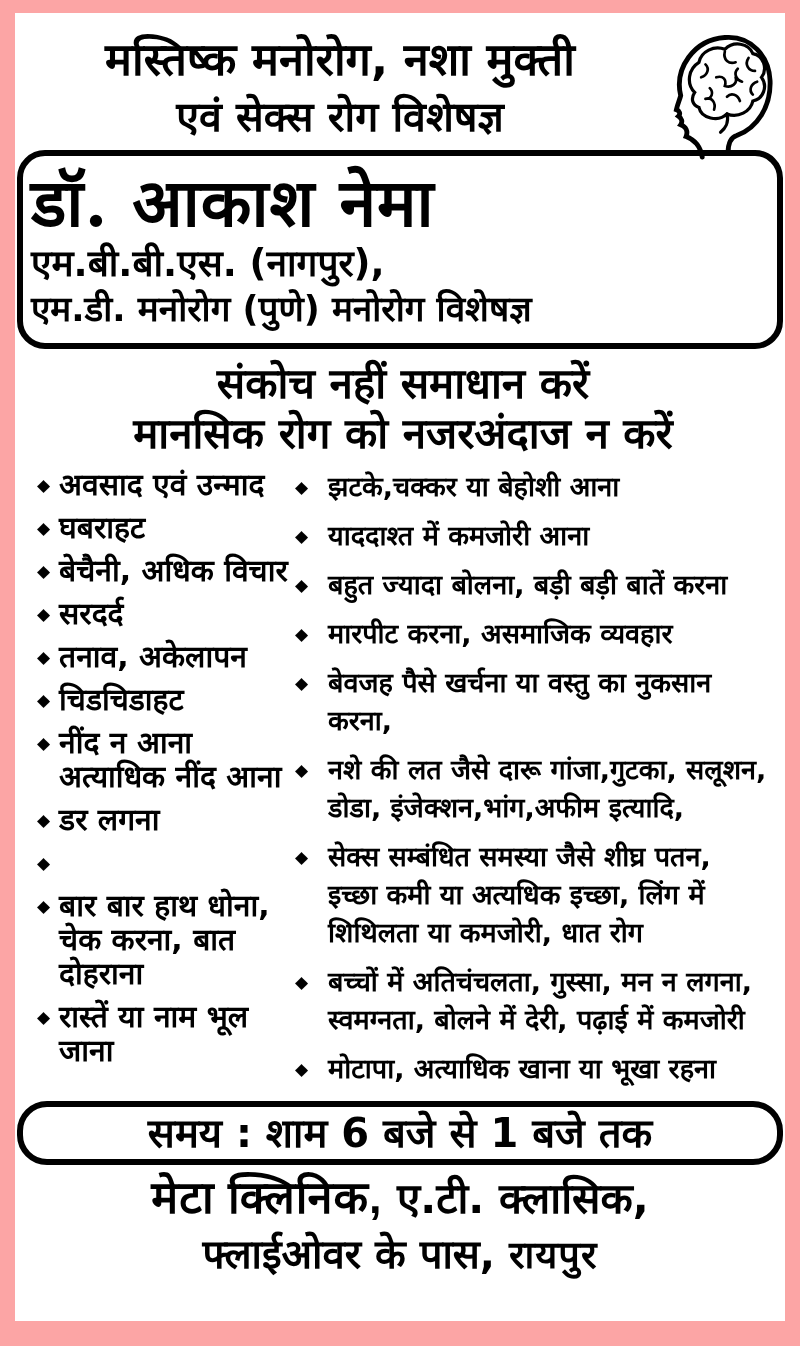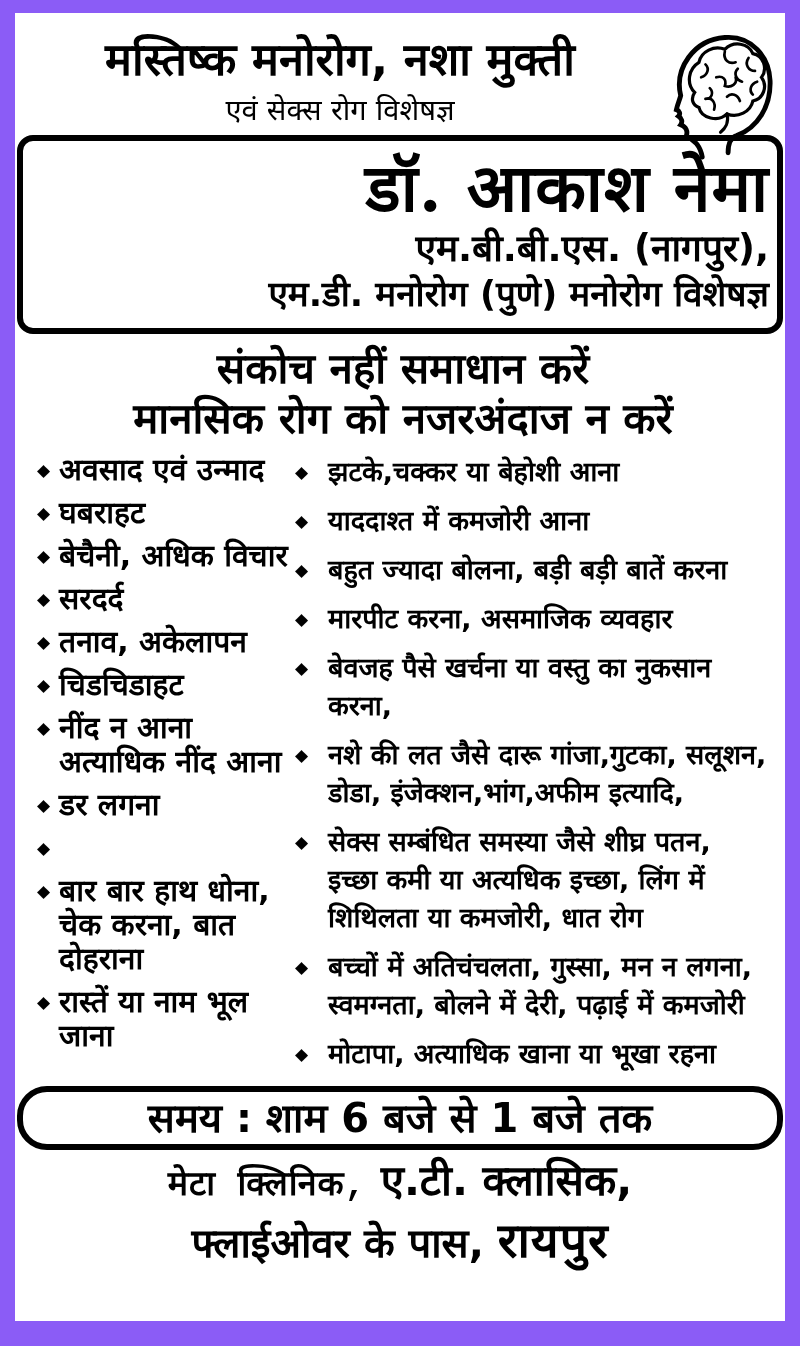--- a/index.html
+++ b/index.html
@@ -7,52 +7,52 @@
     width:800px;height:1346px;
     background:#000;
     font-family:"DejaVu Sans",sans-serif;
     color:#000;
     overflow:hidden;
   }
   .frame{
     box-sizing:border-box;
     width:800px;height:1346px;
     padding:13px 15px 25px 15px;
-    background:#8b5cf6;
+    background:#fca5a5;
   }
   .poster{
     box-sizing:border-box;
     width:100%;height:100%;
     background:#fff;
     overflow:hidden;
     position:relative;
   }
   
   .header{
     position:relative;
     padding:14px 150px 2px 30px;
     text-align:center;
   }
   .header .h-line1{
     font-size:45px;font-weight:bold;line-height:1.45;
     letter-spacing:0px;white-space:nowrap;
   }
   .header .h-line2{
-    font-size:29px;font-weight:normal;line-height:1.25;white-space:nowrap;
+    font-size:41px;font-weight:bold;line-height:1.25;white-space:nowrap;
   }
   .brain{
     position:absolute;top:8px;right:2px;width:140px;height:145px;
   }
   
   .doctor-box{
     box-sizing:border-box;
     margin:4px 2px 10px 2px;
     border:6px solid #000;
-    border-radius:16px;
-    text-align:right;
+    border-radius:28px;
+    text-align:left;
     padding:10px 8px 12px 8px;
   }
   .doctor-name{
     font-family:"DejaVu Serif",serif;
     font-size:66px;font-weight:bold;line-height:1.15;
     letter-spacing:1px;
   }
   .doctor-qual1{font-size:37px;font-weight:bold;line-height:1.25;}
   .doctor-qual2{font-size:35px;font-weight:bold;line-height:1.25;white-space:nowrap;}
   
@@ -83,26 +83,26 @@
     border:6px solid #000;
     border-radius:30px;
     text-align:center;
     padding:4px 10px;
   }
   .time-text{font-size:40px;font-weight:bold;line-height:1.1;}
   
   .address{text-align:center;margin-top:4px;}
   .addr-line1{font-size:42px;font-weight:bold;line-height:1.3;}
   .addr-line1 .heavy{
-    font-family:Liberation Mono, monospace;font-size:34px;letter-spacing:1px;
+    font-family:Liberation Sans, sans-serif;font-size:45px;letter-spacing:1px;
   }
   .addr-line2{font-size:40px;font-weight:bold;line-height:1.3;}
   .addr-line3{font-size:40px;font-weight:bold;line-height:1.3;}
   .addr-line3 .heavy{
-    font-family:"DejaVu Serif",serif;font-size:48px;letter-spacing:1px;
+    font-family:"DejaVu Serif",serif;font-size:38px;letter-spacing:1px;
   }
 </style>
 </head>
 <body>
 
 <div class="frame">
   <div class="poster">
 
     <div class="header">
       <div class="h-line1">मस्तिष्क मनोरोग, नशा मुक्ती</div>

